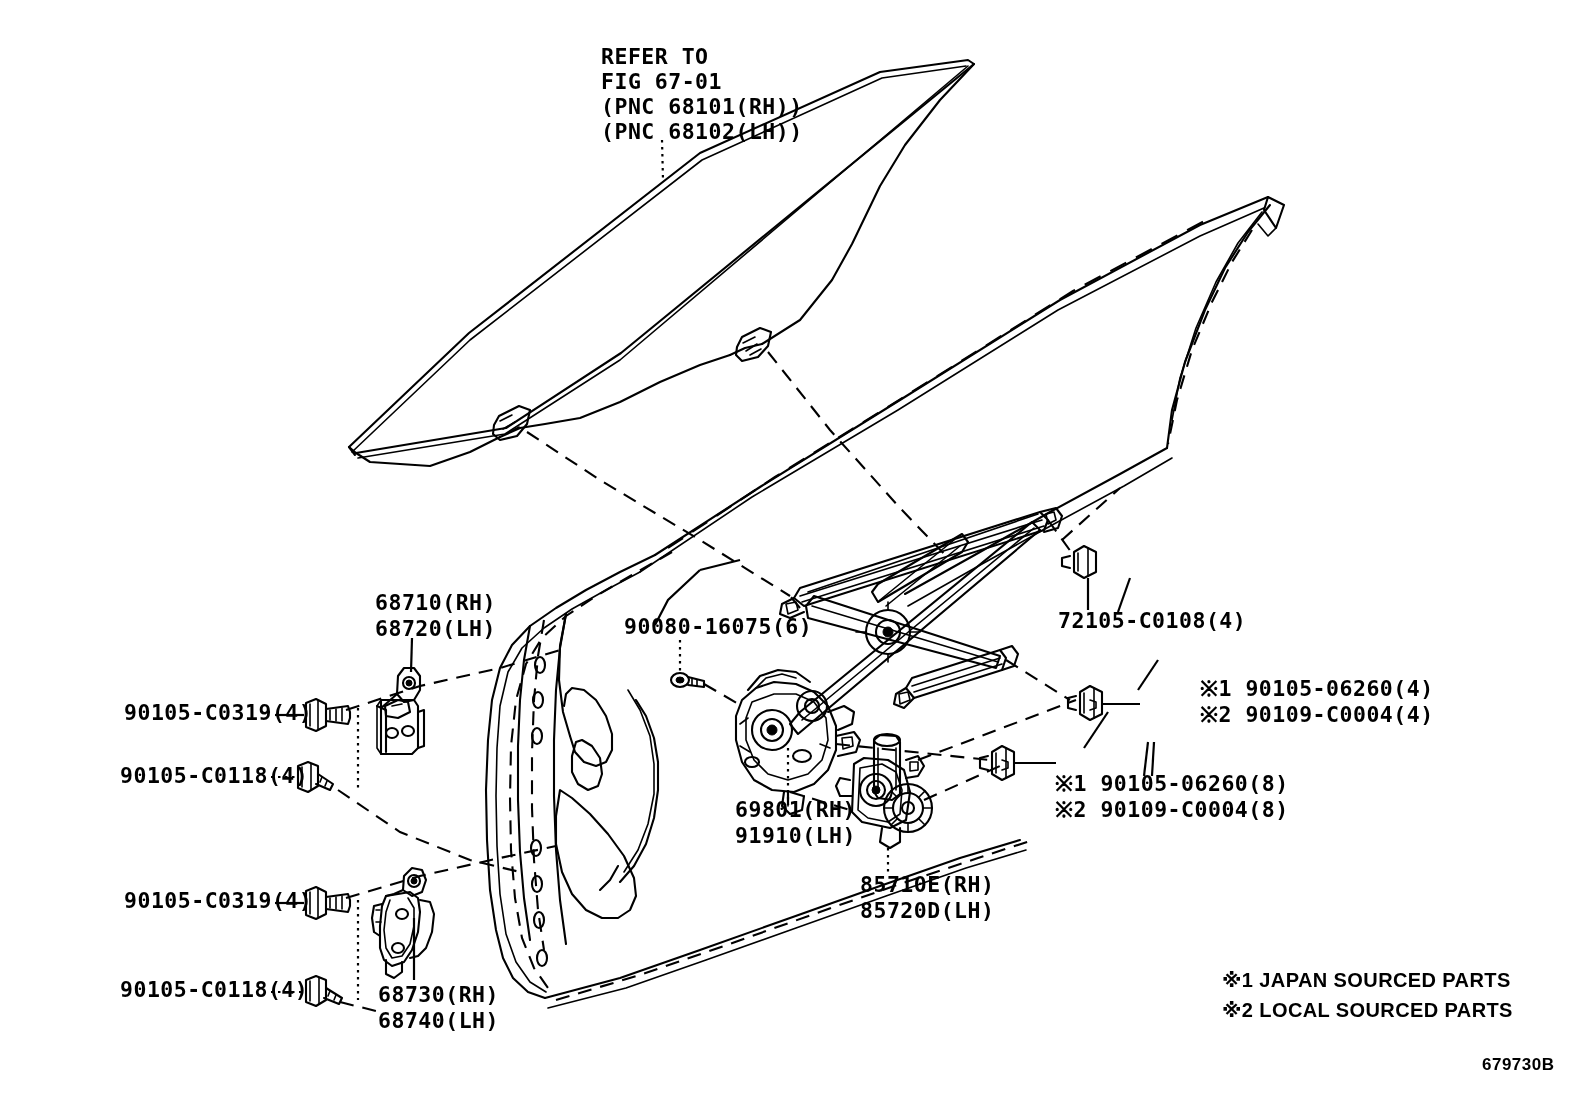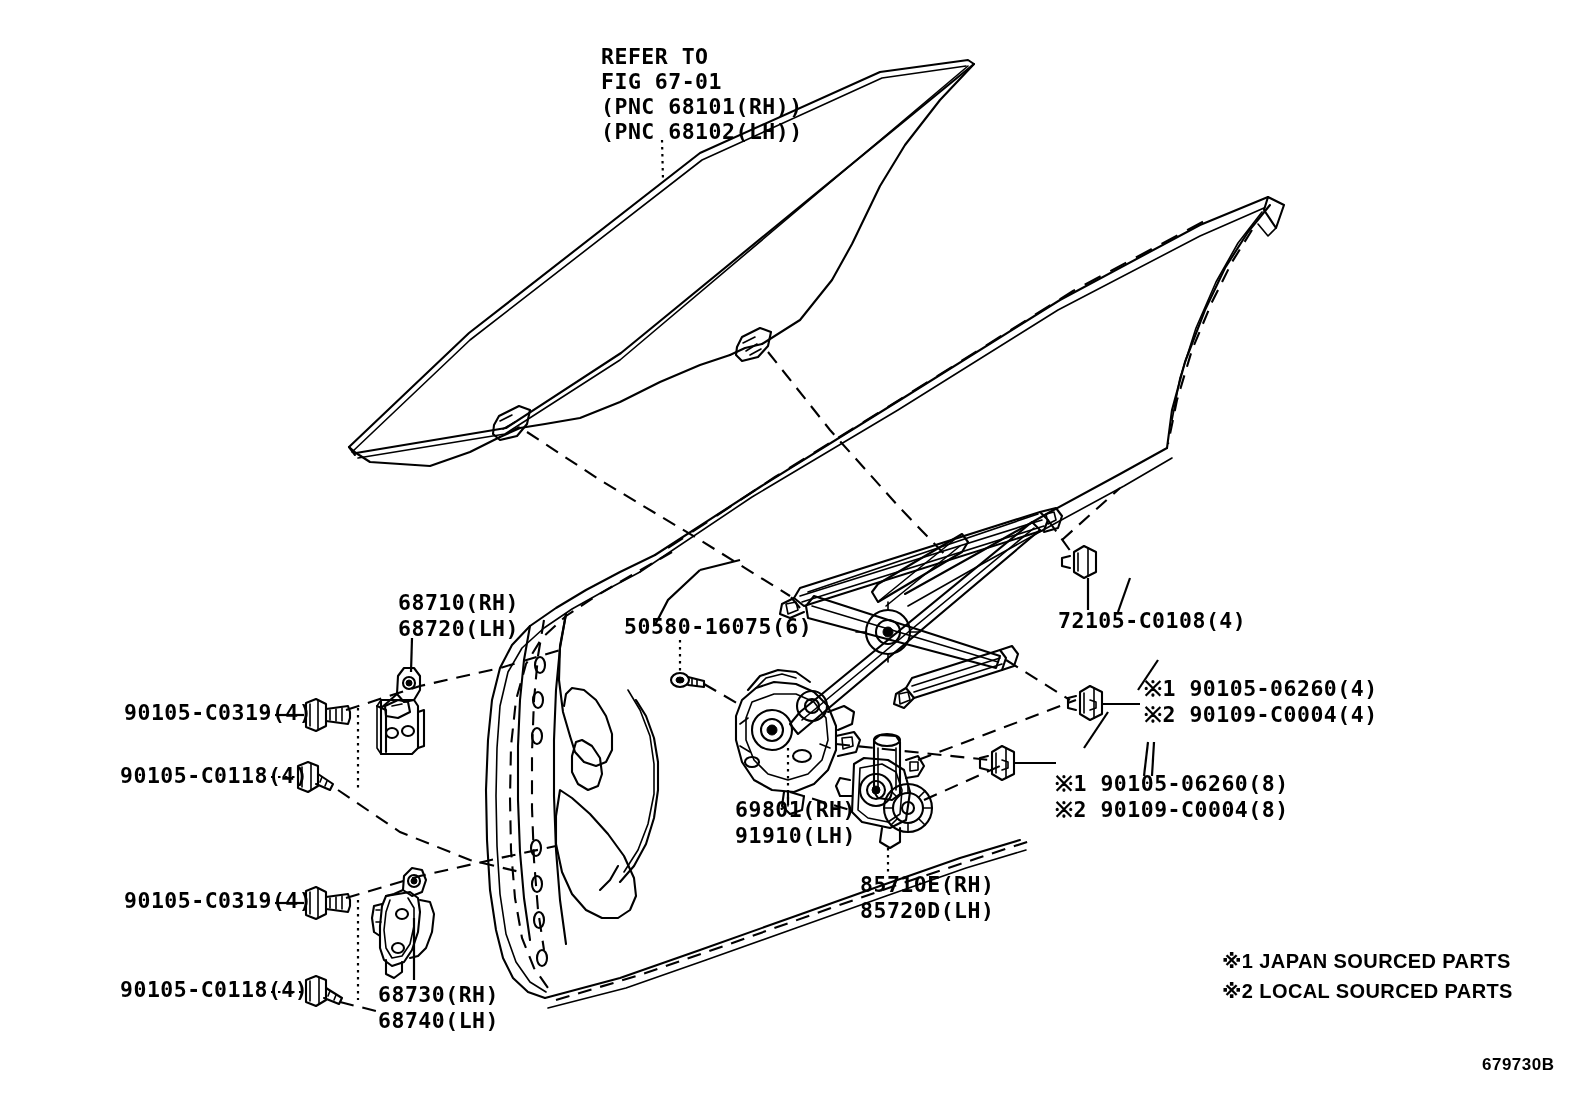--- a/index.html
+++ b/index.html
@@ -22,20 +22,21 @@
     color:#000;
   }
   .legend{
     position:absolute;
     font-family:"Liberation Sans","DejaVu Sans",sans-serif;
     font-weight:bold;
     font-size:20px;
     line-height:30px;
     white-space:pre;
     letter-spacing:0.4px;
+    margin-top:19px;
   }
   .figno{
     position:absolute;
     font-family:"Liberation Sans","DejaVu Sans",sans-serif;
     font-weight:bold;
     font-size:17px;
     letter-spacing:0.5px;
   }
   .refblock{line-height:25px;}
 </style>
@@ -338,37 +339,37 @@
       <path class="dash" d="M1062 540 L1120 488"></path>
       <path class="dash" d="M790 792 L850 810"></path>
       <path class="dash" d="M924 800 L1000 766"></path>
       <path class="dash" d="M918 760 L1076 700"></path>
       <path class="dash" d="M800 608 L790 596"></path>
     </g>
   </svg>
 
   <div class="lbl refblock" style="left:601px;top:44px;"><span>REFER TO</span><br><span>FIG 67-01</span><br><span>(PNC 68101(RH))</span><br><span>(PNC 68102(LH))</span></div>
 
-  <div class="lbl" style="left:375px;top:590px;margin-left:23px;"><span>68710(RH)</span><br><span>68720(LH)</span></div>
+  <div class="lbl" style="left:375px;top:590px;"><span>68710(RH)</span><br><span>68720(LH)</span></div>
 
   <div class="lbl" style="left:378px;top:982px;"><span>68730(RH)</span><br><span>68740(LH)</span></div>
 
   <div class="lbl" style="left:124px;top:700px;">90105-C0319(4)</div>
 
   <div class="lbl" style="left:120px;top:763px;">90105-C0118(4)</div>
 
   <div class="lbl" style="left:124px;top:888px;">90105-C0319(4)</div>
 
   <div class="lbl" style="left:120px;top:977px;">90105-C0118(4)</div>
 
-  <div class="lbl" style="left:624px;top:614px;">50580-16075(6)</div>
+  <div class="lbl" style="left:624px;top:614px;">90080-16075(6)</div>
 
   <div class="lbl" style="left:1058px;top:608px;">72105-C0108(4)</div>
 
-  <div class="lbl" style="left:1144px;top:676px;"><span>※1 90105-06260(4)</span><br><span>※2 90109-C0004(4)</span></div>
+  <div class="lbl" style="left:1200px;top:676px;"><span>※1 90105-06260(4)</span><br><span>※2 90109-C0004(4)</span></div>
 
   <div class="lbl" style="left:1055px;top:755px;margin-top:16px;"><span>※1 90105-06260(8)</span><br><span>※2 90109-C0004(8)</span></div>
 
   <div class="lbl" style="left:735px;top:797px;text-align:right;"><span>69801(RH)</span><br><span>91910(LH)</span></div>
 
   <div class="lbl" style="left:860px;top:872px;"><span>85710E(RH)</span><br><span>85720D(LH)</span></div>
 
   <div class="legend" style="left:1222px;top:946px;"><span>※1 JAPAN SOURCED PARTS</span><br><span>※2 LOCAL SOURCED PARTS</span></div>
 
   <div class="figno" style="left:1482px;top:1055px;">679730B</div>

